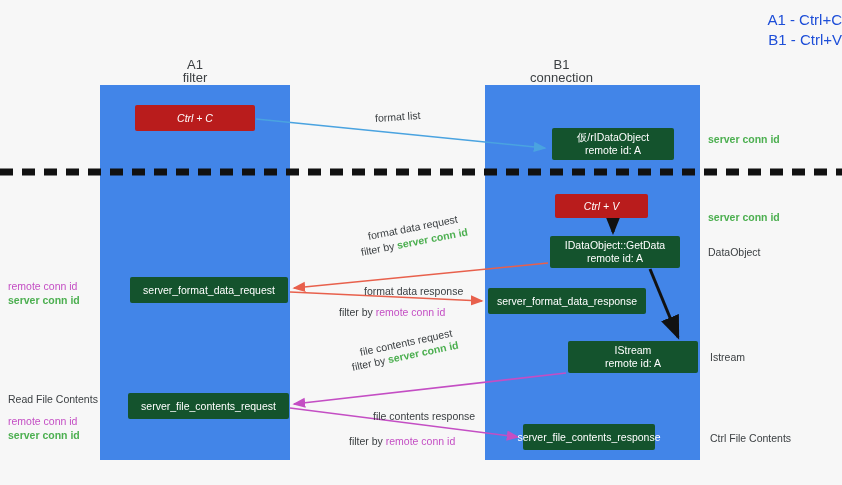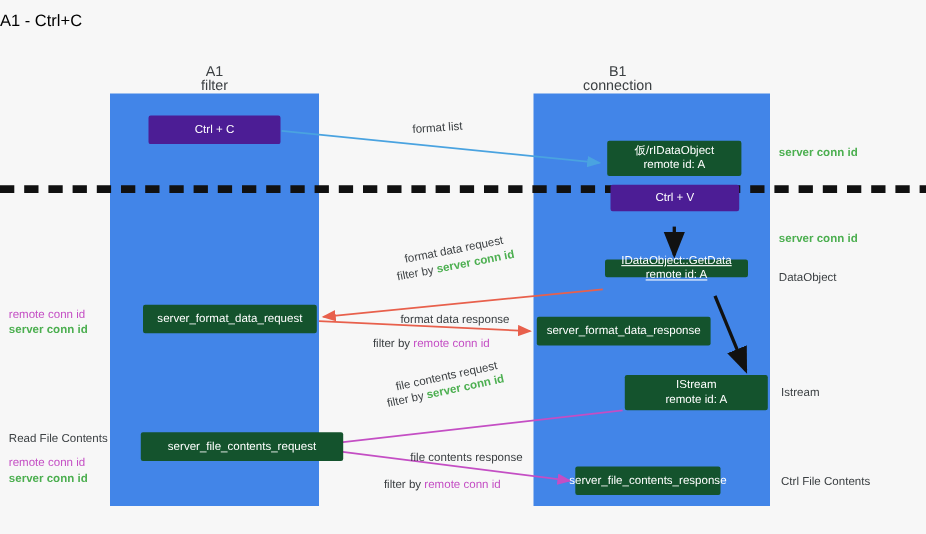--- a/index.html
+++ b/index.html
@@ -9,21 +9,21 @@
     font-family:"Liberation Sans", sans-serif;
     position:relative;
     overflow:hidden;
     color:#3c4043;
   }
   .stage{position:absolute;left:0;top:0;width:842px;height:485px;}
   svg.layer{position:absolute;left:0;top:0;width:842px;height:485px;pointer-events:none;}
 
   .title{
     position:absolute;left:0;top:10px;width:842px;
-    text-align:left;font-size:15px;line-height:20px;color:#000000;
+    text-align:right;font-size:15px;line-height:20px;color:#1d4ed8;
   }
 
   .lane{position:absolute;background:#4285e8;}
   .lane-a{left:100px;top:85px;width:190px;height:375px;}
   .lane-b{left:485px;top:85px;width:215px;height:375px;}
 
   .lane-head{
     position:absolute;text-align:center;font-size:13px;line-height:13px;color:#3c4043;
   }
   .lane-head-a{left:140px;top:58px;width:110px;}
@@ -32,31 +32,31 @@
   .box{
     position:absolute;
     display:flex;align-items:center;justify-content:center;
     text-align:center;
     color:#ffffff;
     font-size:10.5px;line-height:13px;
     border-radius:2px;
     box-sizing:border-box;
     padding:2px 4px;
   }
-  .box.green{background:#4c1d95;}
+  .box.green{background:#b91c1c;font-style:italic;}
   .box.orange{background:#14532d;}
 
   .b-ctrlc{left:135px;top:105px;width:120px;height:26px;}
   .b-idataobject{left:552px;top:128px;width:122px;height:32px;}
-  .b-ctrlv{left:555px;top:168px;width:117px;height:24px;}
-  .b-getdata{left:550px;top:236px;width:130px;height:16px;text-decoration:underline;}
+  .b-ctrlv{left:555px;top:194px;width:93px;height:24px;}
+  .b-getdata{left:550px;top:236px;width:130px;height:32px;}
   .b-fmt-req{left:130px;top:277px;width:158px;height:26px;}
   .b-fmt-resp{left:488px;top:288px;width:158px;height:26px;}
   .b-istream{left:568px;top:341px;width:130px;height:32px;}
-  .b-file-req{left:128px;top:393px;width:184px;height:26px;}
+  .b-file-req{left:128px;top:393px;width:161px;height:26px;}
   .b-file-resp{left:523px;top:424px;width:132px;height:26px;}
 
   .lbl{position:absolute;font-size:10.5px;line-height:14px;color:#3c4043;white-space:nowrap;}
   .lbl-green{color:#4caf50;font-weight:bold;}
   .lbl-magenta{color:#c44ec4;font-weight:normal;}
 
   .rot-a{transform:rotate(-11deg);transform-origin:left center;}
   .rot-b{transform:rotate(-12deg);transform-origin:left center;}
 
   .l-formatlist{left:375px;top:111px;transform:rotate(-4deg);transform-origin:left center;}
@@ -84,20 +84,21 @@
   .l-read{left:8px;top:392px;color:#3c4043;}
   .stack-line{display:block;}
 </style>
 </head>
 <body>
 
 <div class="stage">
 
   <div class="title">
     <div>A1 - Ctrl+C</div>
+    <div>B1 - Ctrl+V</div>
   </div>
 
   <div class="lane lane-a"></div>
   <div class="lane lane-b"></div>
 
   <div class="lane-head lane-head-a">
     <div>A1</div>
     <div>filter</div>
   </div>
   <div class="lane-head lane-head-b">

